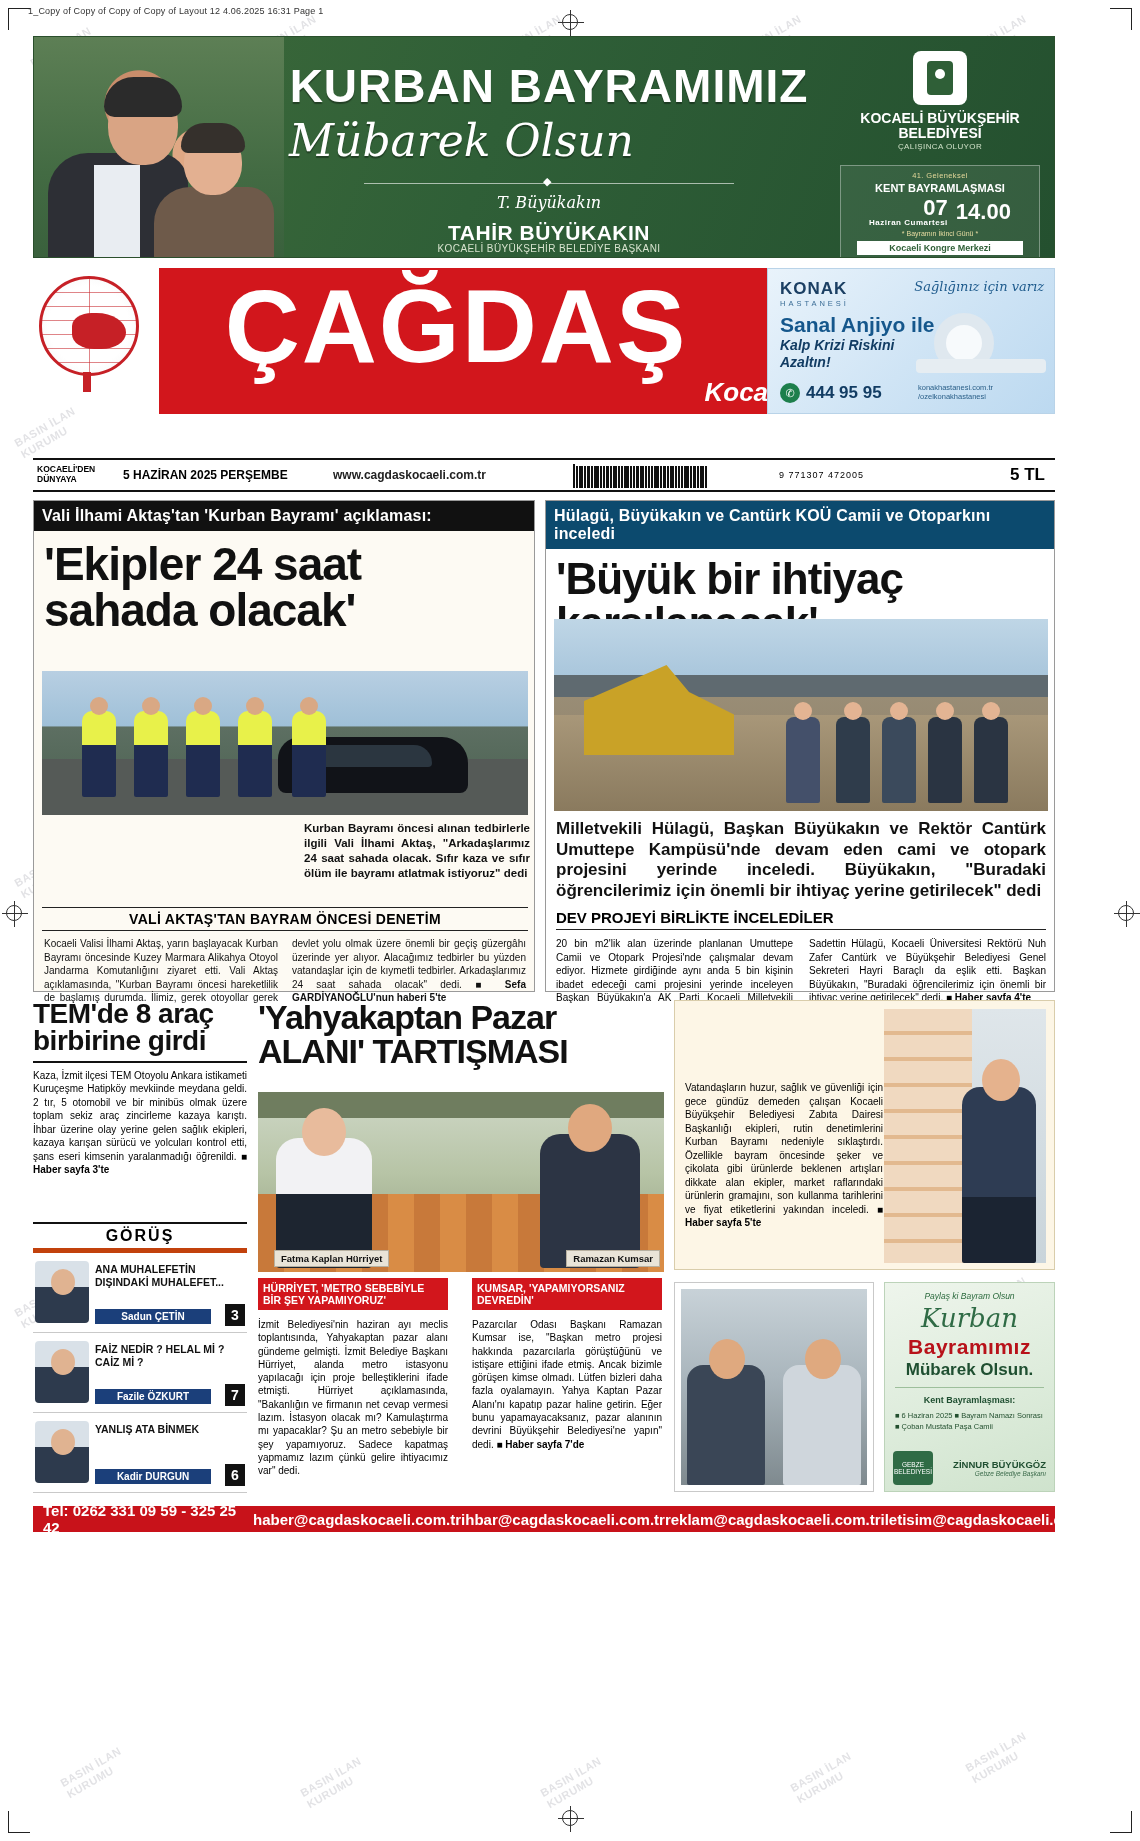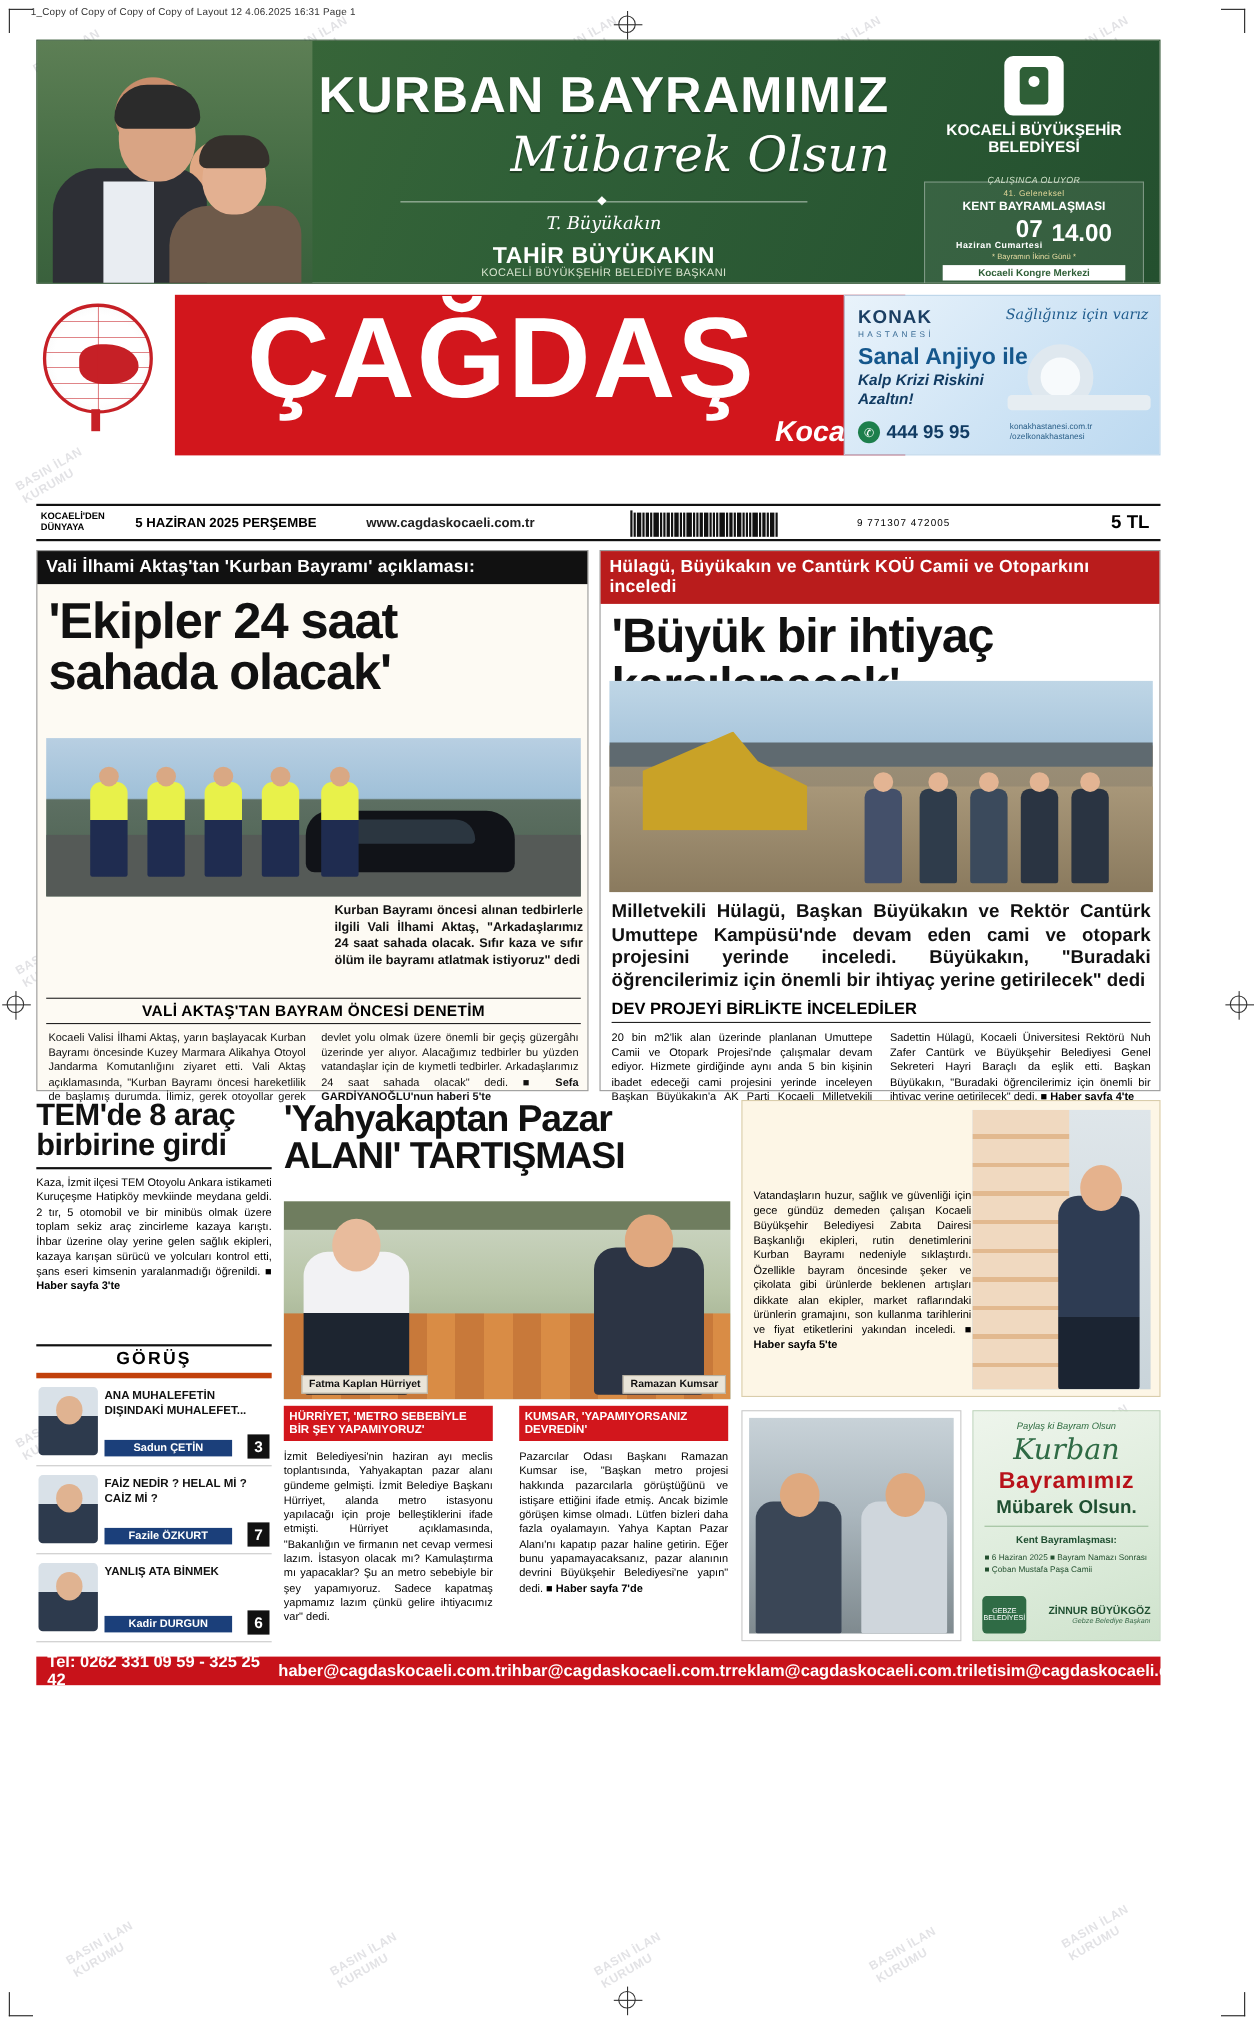--- a/index.html
+++ b/index.html
@@ -73,21 +73,21 @@
   .top-ad .photo .kid-hair {
     position: absolute; left: 147px; top: 86px; width: 64px; height: 30px;
     background: #35302c; border-radius: 34px 34px 10px 10px;
   }
   .top-ad .headline {
     position: absolute; left: 255px; top: 22px; width: 520px; text-align: center;
     color: #fff; font-size: 46px; font-weight: 900; letter-spacing: 1px;
     text-shadow: 0 2px 1px rgba(0,0,0,.35);
   }
   .top-ad .script {
-    position: absolute; left: 255px; top: 78px; width: 520px; text-align: right;
+    position: absolute; left: 255px; top: 78px; width: 520px; text-align: left;
     color: #fff; font-size: 44px; font-style: italic;
     font-family: "DejaVu Serif", serif; text-shadow: 0 2px 1px rgba(0,0,0,.35);
   }
   .top-ad .divider {
     position: absolute; left: 330px; top: 146px; width: 370px; height: 1px;
     background: rgba(255,255,255,.6);
   }
   .top-ad .divider:after {
     content: "◆"; position: absolute; left: 50%; top: -8px; margin-left: -6px;
     color: #fff; font-size: 11px;
@@ -113,21 +113,21 @@
   }
   .muni-logo:before {
     content: ""; position: absolute; left: 14px; top: 10px; width: 26px; height: 34px;
     background: #2f5f37; border-radius: 4px;
   }
   .muni-logo:after {
     content: ""; position: absolute; left: 22px; top: 18px; width: 10px; height: 10px;
     background: #fff; border-radius: 50%;
   }
   .muni-name { color: #fff; font-size: 14px; font-weight: 800; line-height: 1.1; }
-  .muni-sub { color: #cfe0c7; font-size: 8px; margin-top: 17px; letter-spacing: .4px; font-style: italic; }
+  .muni-sub { color: #cfe0c7; font-size: 8px; margin-top: 0; letter-spacing: .4px; }
   .event-box {
     position: absolute; right: 14px; top: 112px; width: 200px;
     background: rgba(255,255,255,.08); border: 1px solid rgba(255,255,255,.35);
     padding: 5px 16px; text-align: center; margin-top: 16px;
   }
   .event-box .ev-small { color: #e4d89a; font-size: 7.5px; letter-spacing: .4px; }
   .event-box .ev-title { color: #fff; font-size: 11px; font-weight: 800; margin-top: 2px; }
   .event-row { display: flex; align-items: center; justify-content: center; gap: 8px; margin-top: 3px; }
   .ev-date { color: #fff; font-size: 22px; font-weight: 900; line-height: 1; text-align: right; }
   .ev-date small { display: block; font-size: 8px; font-weight: 600; letter-spacing: .5px; }
@@ -234,21 +234,21 @@
 
   
   .lead-left {
     position: absolute; left: 33px; top: 500px; width: 502px; height: 492px;
     border: 1px solid #9a9a9a; background: #fdfaf3;
   }
   .kicker-bar {
     background: #111; color: #fff; font-size: 16px; font-weight: 800;
     padding: 6px 8px; letter-spacing: .2px;
   }
-  .kicker-bar.red { background: #b91c1c; }
+  .kicker-bar.red { background: #0c4a6e; }
   .lead-left .head {
     font-size: 46px; font-weight: 900; line-height: 1.0; letter-spacing: -1px;
     padding: 10px 10px 4px; color: #111;
   }
   .lead-photo-l {
     position: absolute; left: 8px; top: 170px; width: 486px; height: 144px;
     background: linear-gradient(180deg,#b8cfe2 0%,#9fc0d8 38%,#5d6f62 39%,#49604f 100%);
     overflow: hidden;
   }
   .lead-photo-l .road {

